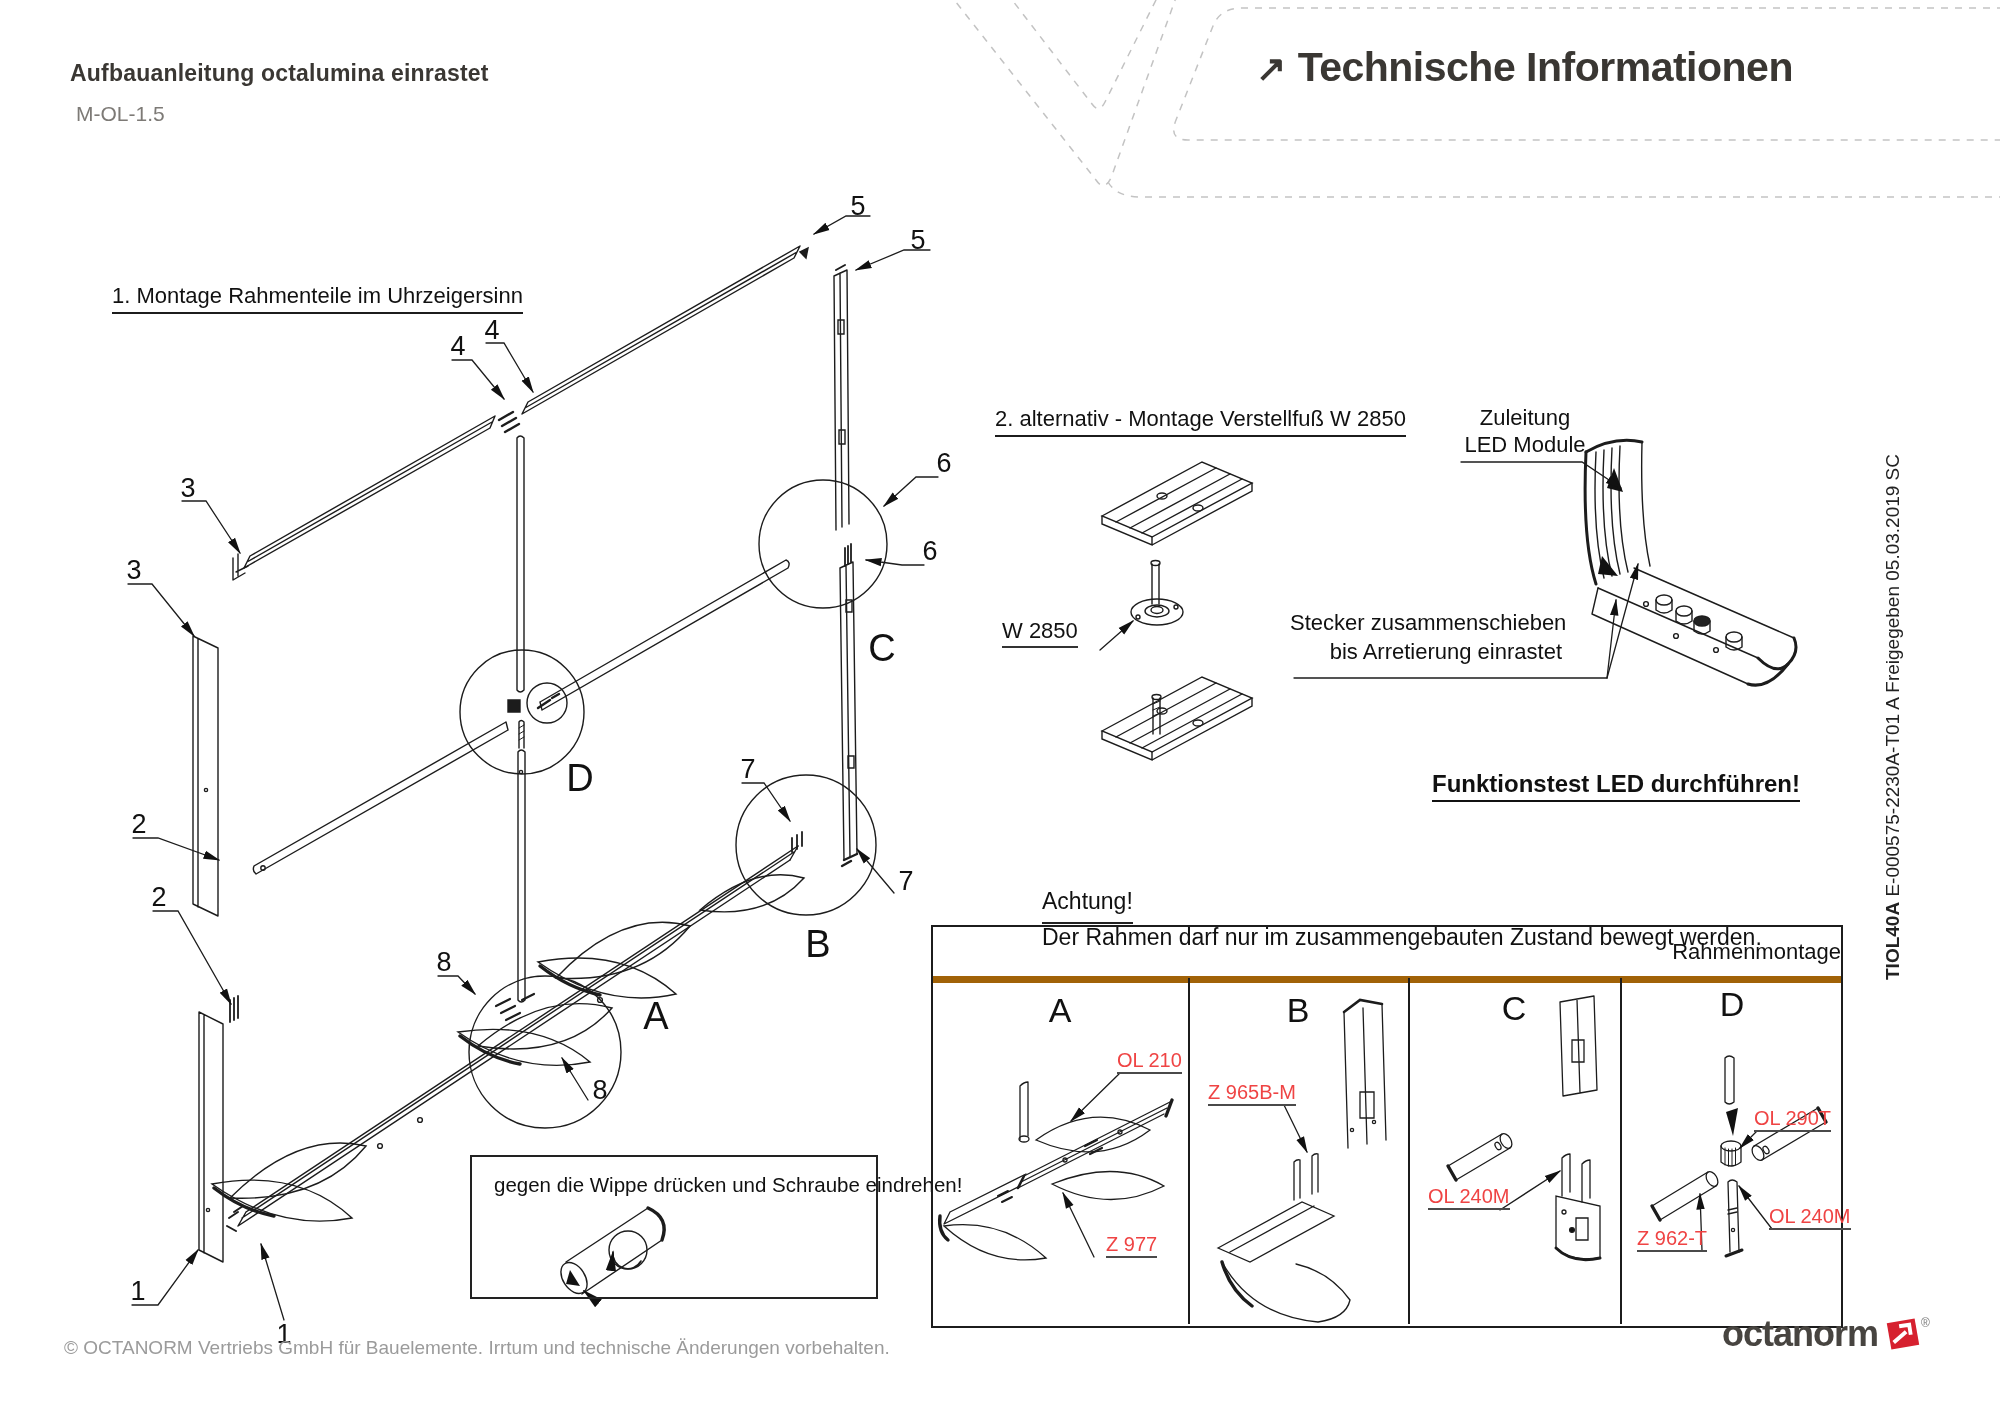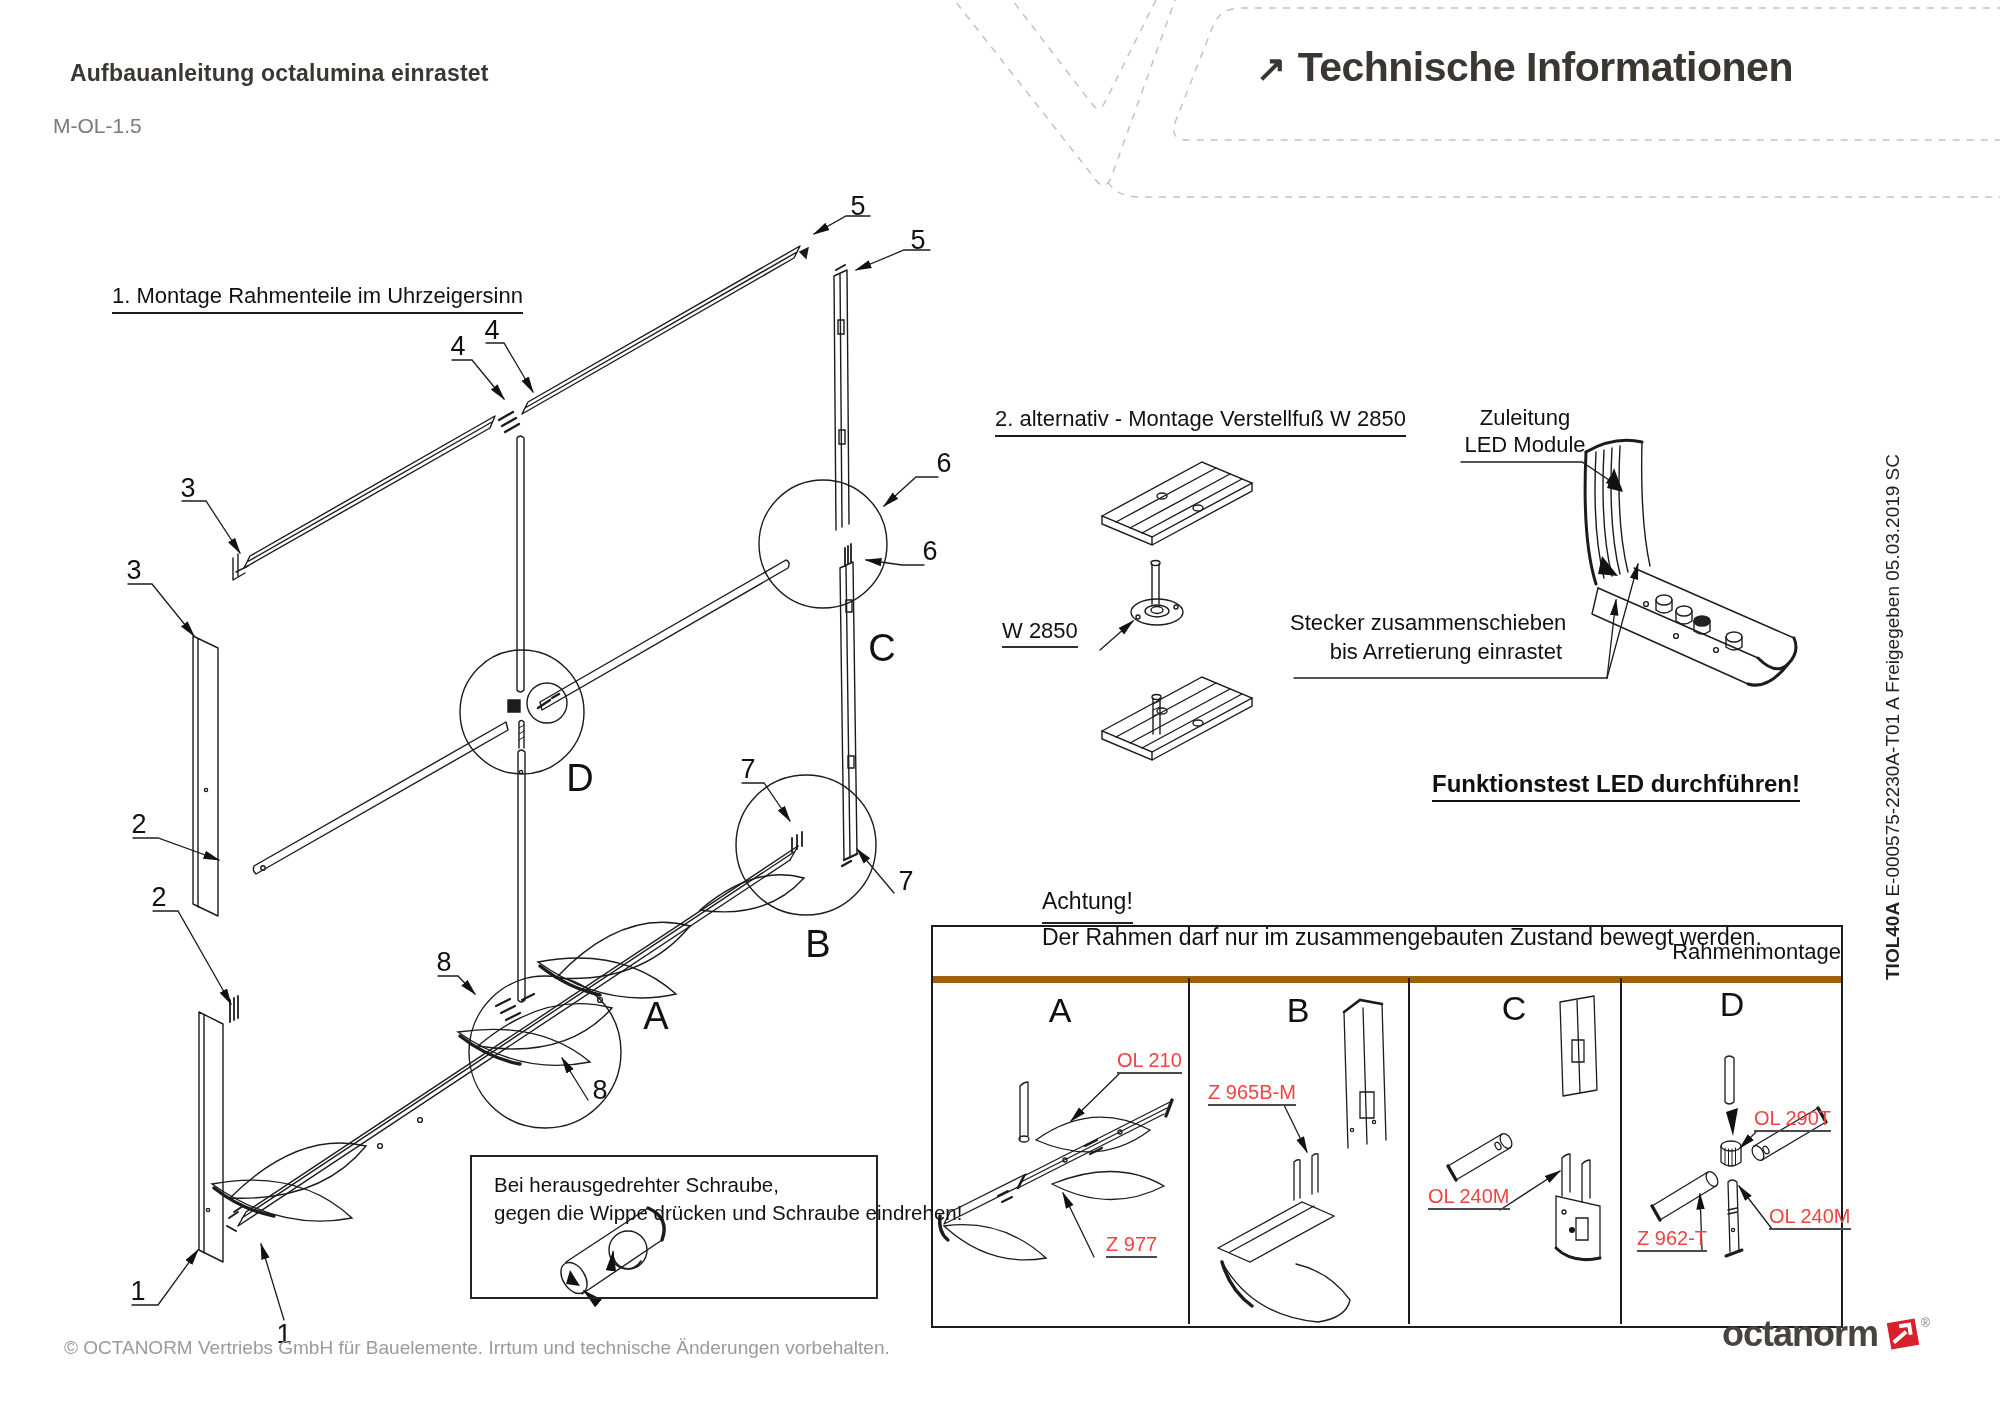--- a/index.html
+++ b/index.html
@@ -296,21 +296,21 @@
       <path d="M 1284,1105 L 1307,1152" marker-end="url(#arr)"></path>
       <path d="M 1500,1210 L 1560,1171" marker-end="url(#arr)"></path>
       <path d="M 1757,1131 L 1740,1148" marker-end="url(#arr)"></path>
       <path d="M 1702,1251 L 1700,1194" marker-end="url(#arr)"></path>
       <path d="M 1772,1229 L 1739,1186" marker-end="url(#arr)"></path>
     </g>
   </g>
 </svg>
 
 <div class="txt doc-title" style="left:70px;top:60px;">Aufbauanleitung octalumina einrastet</div>
-<div class="txt doc-code" style="left:53px;top:102px;margin-top:12px;">M-OL-1.5</div>
+<div class="txt doc-code" style="left:76px;top:102px;">M-OL-1.5</div>
 <div class="txt page-title" style="left:1256px;top:44px;">
   <span class="ar">↗</span><span>Technische Informationen</span>
 </div>
 
 <div class="txt h21 uline" style="left:112px;top:283px;">1. Montage Rahmenteile im Uhrzeigersinn</div>
 
 <div class="txt callout" style="left:858px;top:206px;">5</div>
 <div class="txt callout" style="left:918px;top:240px;">5</div>
 <div class="txt callout" style="left:458px;top:346px;">4</div>
 <div class="txt callout" style="left:492px;top:330px;">4</div>
@@ -341,21 +341,20 @@
 <div class="txt" style="left:1290px;top:608px;width:272px;text-align:right;font-size:22px;line-height:29px;">
   <div>Stecker zusammenschieben</div>
   <div>bis Arretierung einrastet</div>
 </div>
 <div class="txt" style="left:1432px;top:770px;font-size:24px;font-weight:bold;border-bottom:2.5px solid #111;padding-bottom:2px;">Funktionstest LED durchführen!</div>
 <div class="txt" style="left:1042px;top:888px;font-size:23px;border-bottom:2px solid #222;padding-bottom:7px;">Achtung!</div>
 <div class="txt" style="left:1042px;top:924px;font-size:23px;">Der Rahmen darf nur im zusammengebauten Zustand bewegt werden.</div>
 
 <div class="tipbox" style="left:470px;top:1155px;width:404px;height:140px;">
   <div style="position:absolute;left:22px;top:14px;font-size:20.5px;line-height:28px;white-space:nowrap;">
-    <div>Bei herausgedrehter Schraube,</div>
     <div>gegen die Wippe drücken und Schraube eindrehen!</div>
   </div>
 </div>
 
 <div class="tabbox" style="left:931px;top:925px;width:908px;height:399px;">
   <div class="tabhead">Rahmenmontage</div>
   <div class="coldiv" style="left:255px;top:51px;height:346px;"></div>
   <div class="coldiv" style="left:475px;top:51px;height:346px;"></div>
   <div class="coldiv" style="left:687px;top:51px;height:346px;"></div>
 </div>

